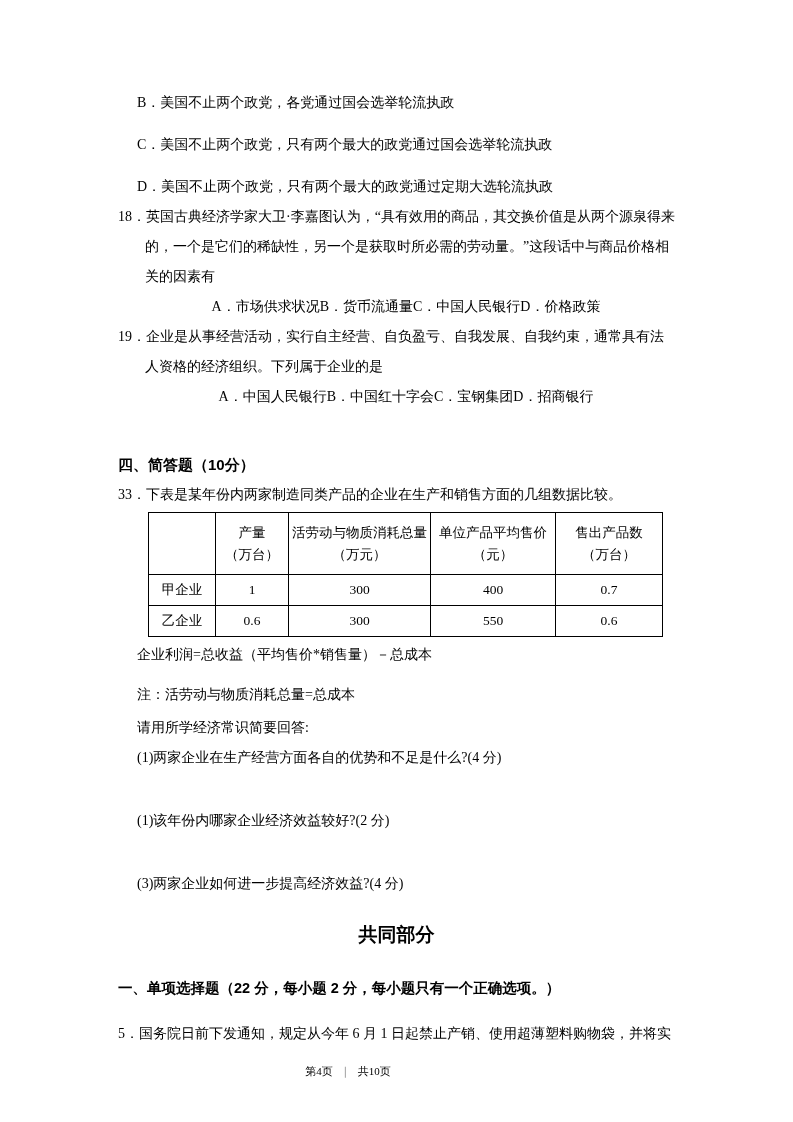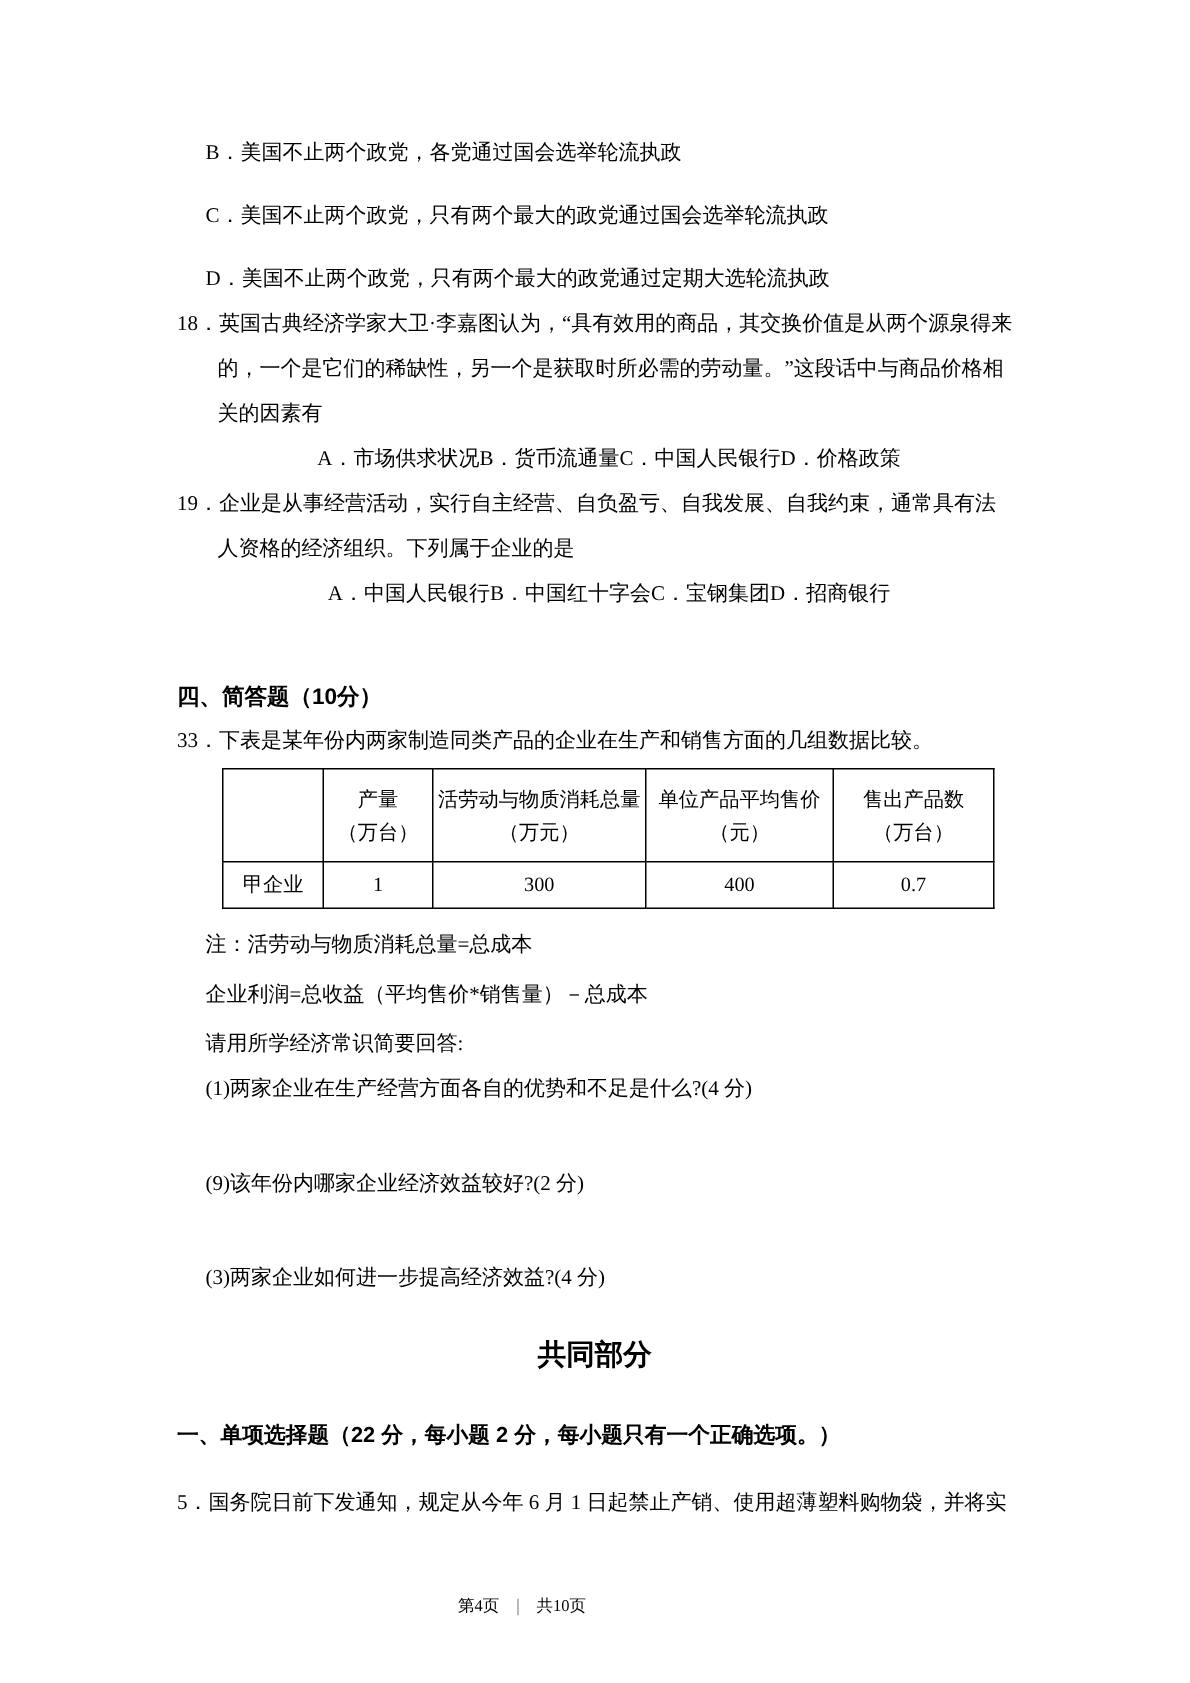--- a/index.html
+++ b/index.html
@@ -115,29 +115,36 @@
         <div>（万台）</div>
       </th>
     </tr>
     <tr>
       <td>甲企业</td>
       <td>1</td>
       <td>300</td>
       <td>400</td>
       <td>0.7</td>
     </tr>
+    <tr>
+      <td>乙企业</td>
+      <td>0.6</td>
+      <td>300</td>
+      <td>550</td>
+      <td>0.6</td>
+    </tr>
   </tbody>
     </table>
 
+  <div class="note-line indent-1">企业利润=总收益（平均售价*销售量）－总成本</div>
   <div class="note-line indent-1" style="margin-top:10px">注：活劳动与物质消耗总量=总成本</div>
-  <div class="note-line indent-1">企业利润=总收益（平均售价*销售量）－总成本</div>
   <div class="note-line indent-1">请用所学经济常识简要回答:</div>
 
   <div class="subq indent-1">(1)两家企业在生产经营方面各自的优势和不足是什么?(4 分)</div>
-  <div class="subq indent-1">(9)该年份内哪家企业经济效益较好?(2 分)</div>
+  <div class="subq indent-1">(1)该年份内哪家企业经济效益较好?(2 分)</div>
   <div class="subq indent-1">(3)两家企业如何进一步提高经济效益?(4 分)</div>
 
   <div class="common-heading">共同部分</div>
 
   <div class="choice-heading">一、单项选择题（22 分，每小题 2 分，每小题只有一个正确选项。）</div>
 
   <div class="para q5 hang">5．国务院日前下发通知，规定从今年 6 月 1 日起禁止产销、使用超薄塑料购物袋，并将实</div>
 
 </div>
 

